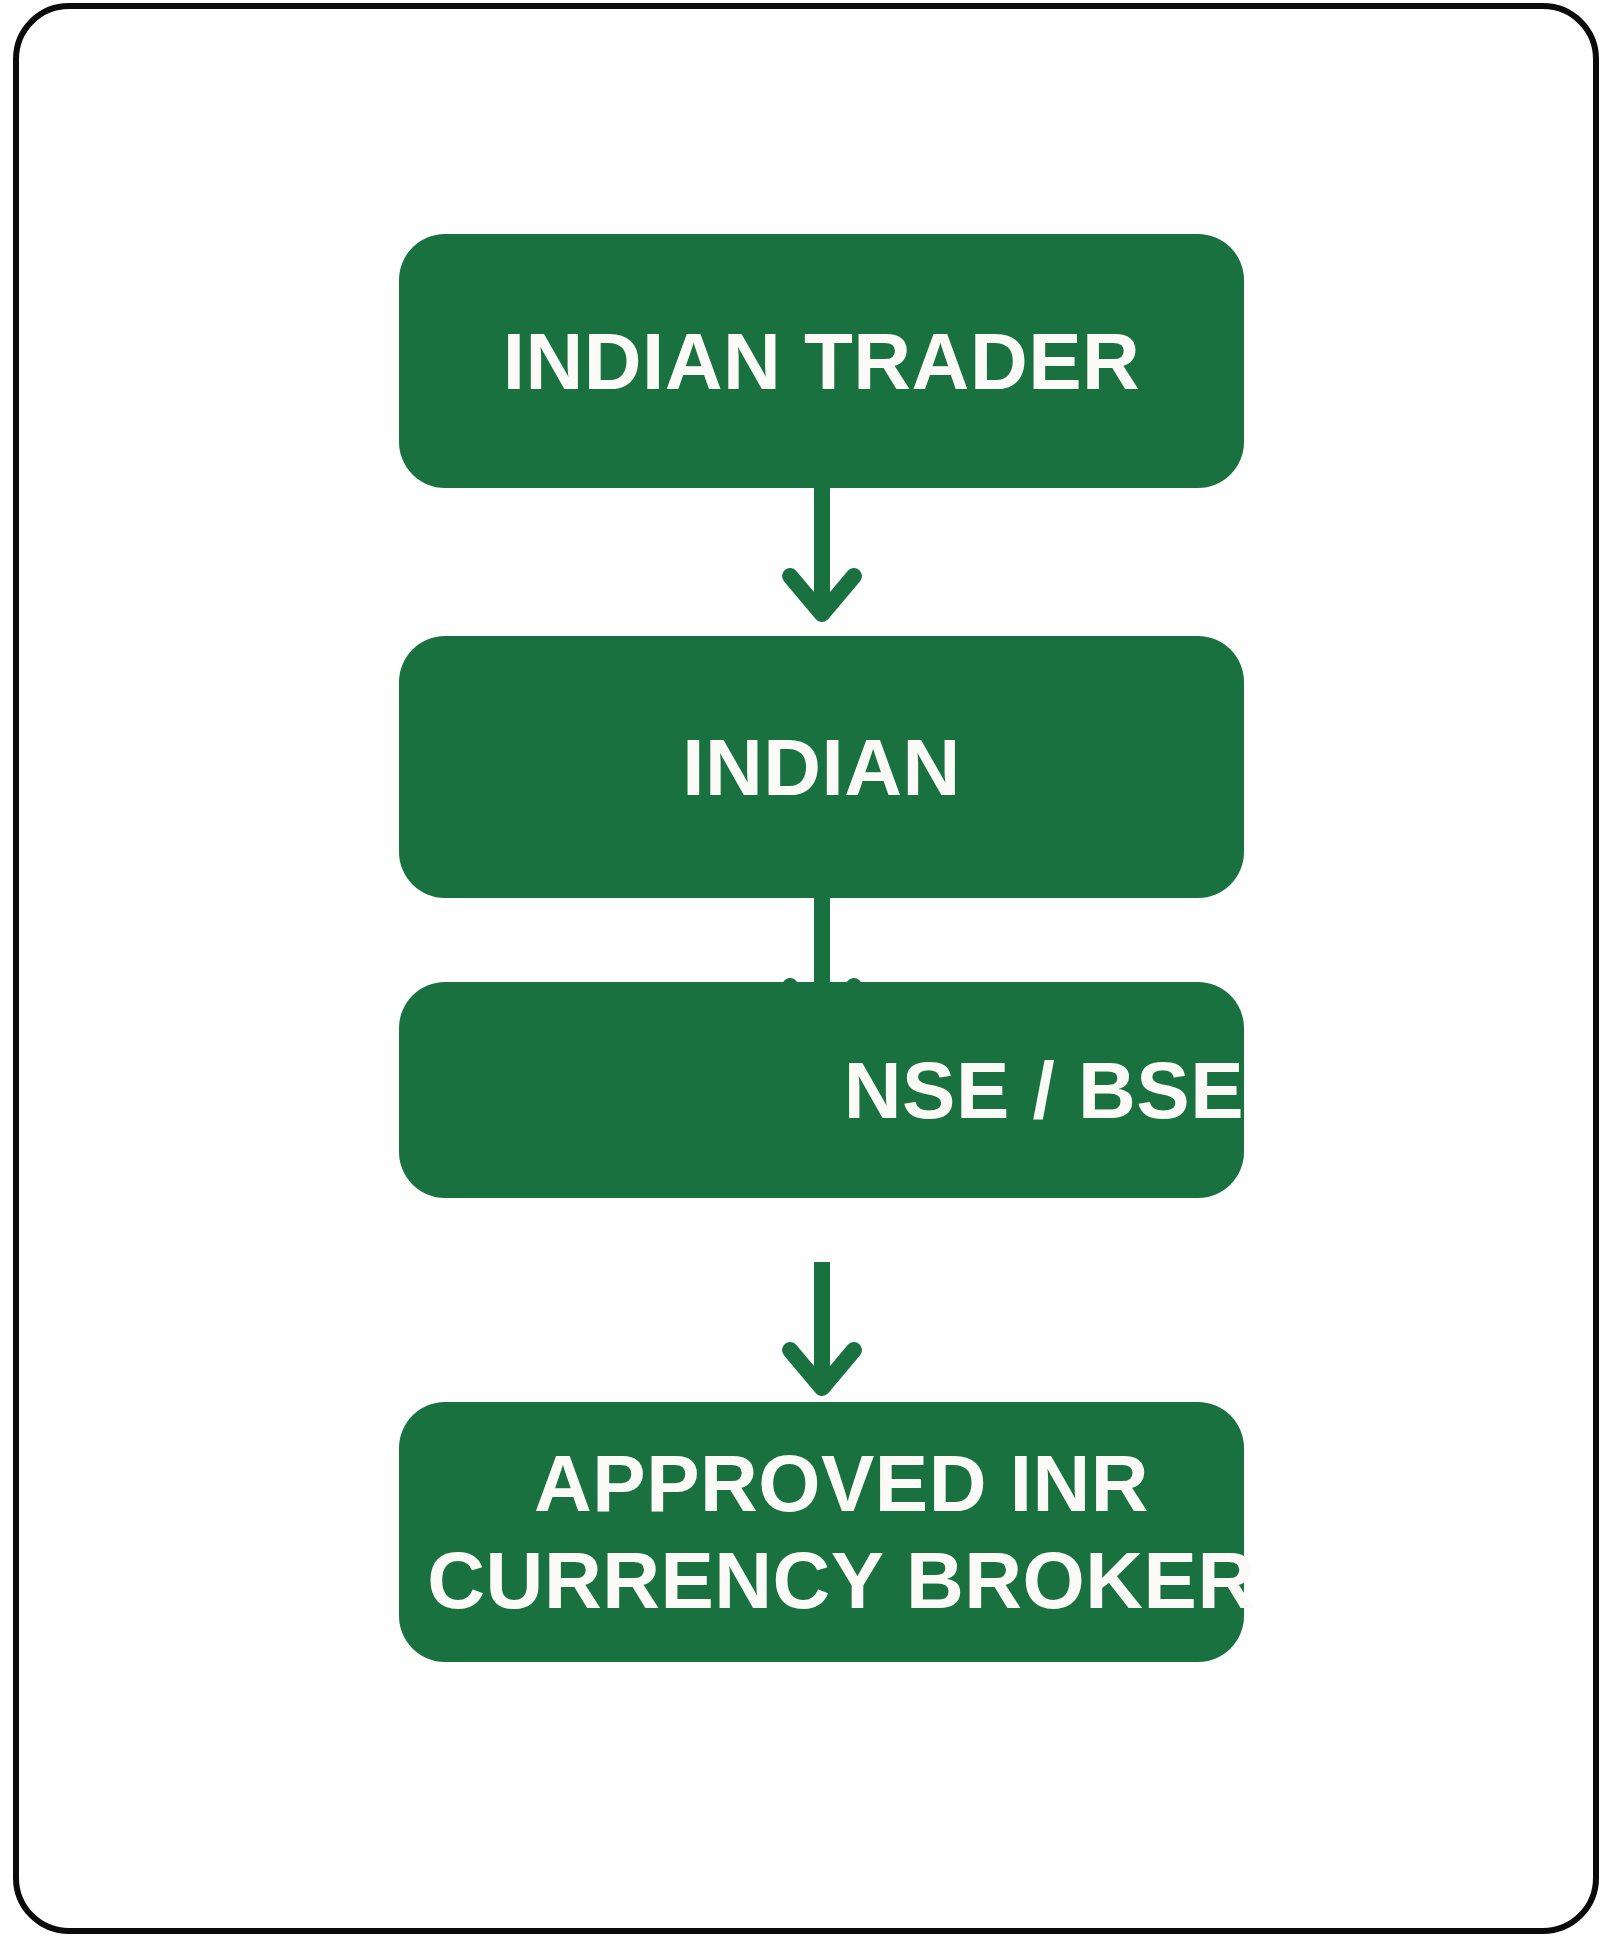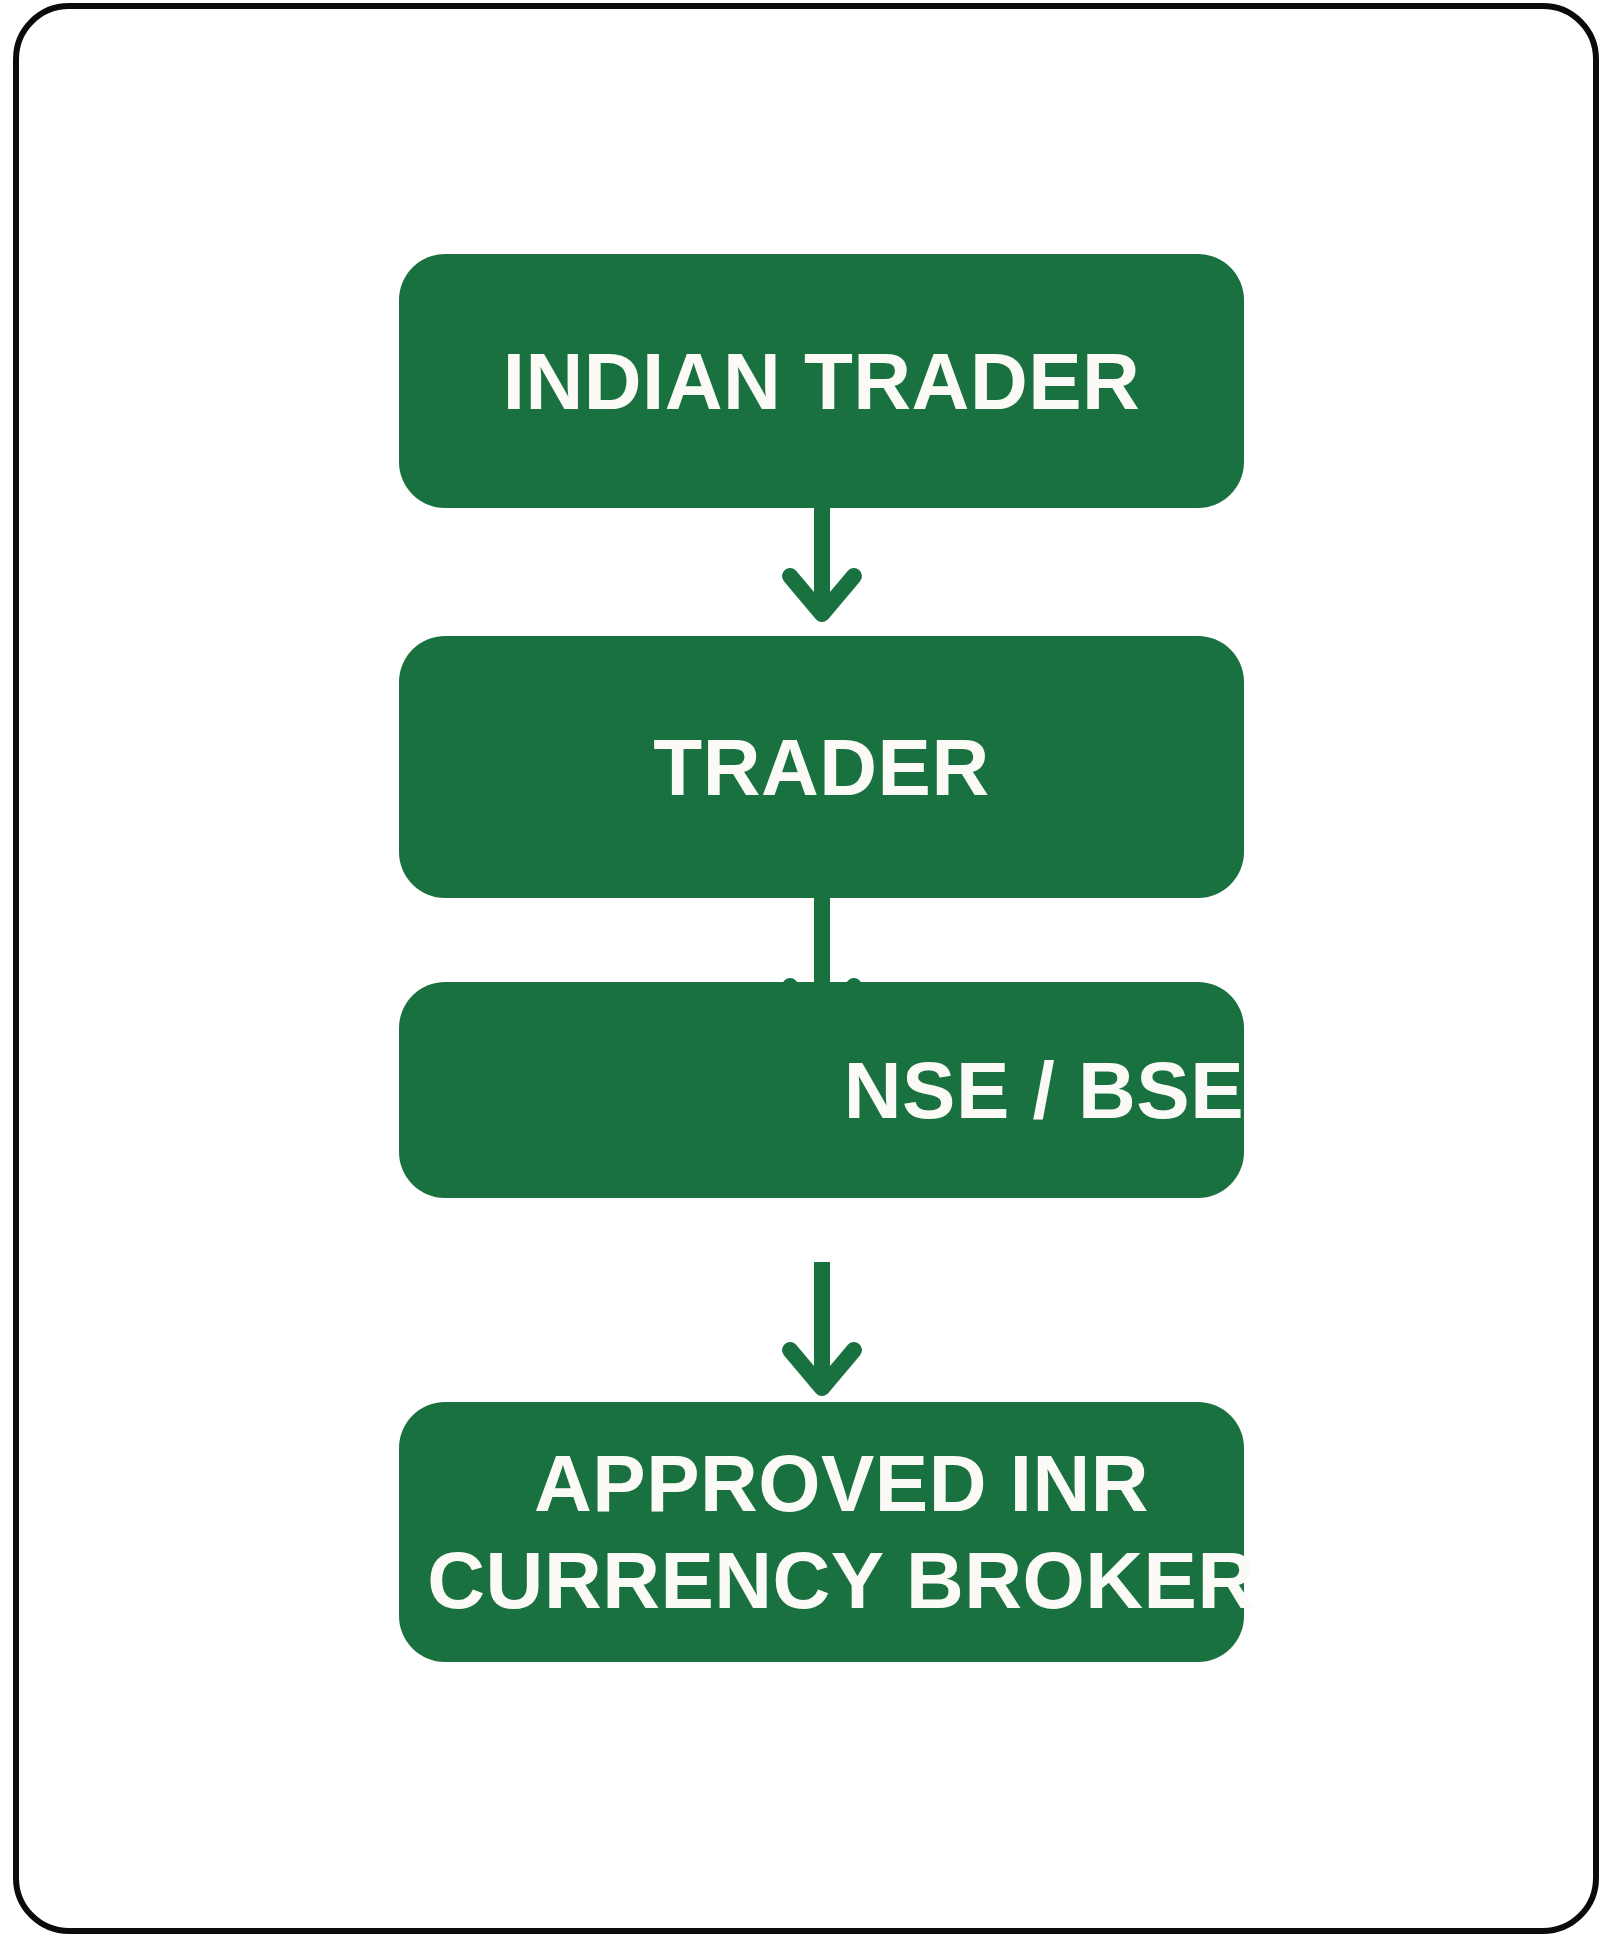--- a/index.html
+++ b/index.html
@@ -40,21 +40,21 @@
     flex-direction:column;
     align-items:center;
     justify-content:center;
     text-align:center;
     font-weight:700;
     font-size:80px;
     line-height:97px;
     letter-spacing:0.5px;
     white-space:nowrap;
   }
-  .node-1{top:234px;height:254px;margin-top:20px;}
+  .node-1{top:234px;height:254px;}
   .node-2{top:636px;height:262px;}
   .node-3{top:982px;height:216px;align-items:flex-end;}
   .node-4{top:1402px;height:260px;padding-left:40px;}
   .arrow{
     position:absolute;
     left:777px;
     width:90px;
     height:148px;
     color:var(--accent-green);
     display:block;
@@ -73,21 +73,21 @@
   <div class="node node-1">
     <span>INDIAN TRADER</span>
   </div>
 
   <svg class="arrow arrow-1" viewBox="0 0 90 148" xmlns="http://www.w3.org/2000/svg" aria-hidden="true">
     <line x1="45" y1="0" x2="45" y2="122" stroke="currentColor" stroke-width="16"></line>
     <path d="M13,88 L45,126 L77,88" fill="none" stroke="currentColor" stroke-width="16" stroke-linecap="round" stroke-linejoin="round"></path>
   </svg>
 
   <div class="node node-2">
-    <span>TRADER</span>
+    <span>INDIAN</span>
   </div>
 
   <svg class="arrow arrow-2" viewBox="0 0 90 148" xmlns="http://www.w3.org/2000/svg" aria-hidden="true">
     <line x1="45" y1="0" x2="45" y2="122" stroke="currentColor" stroke-width="16"></line>
     <path d="M13,88 L45,126 L77,88" fill="none" stroke="currentColor" stroke-width="16" stroke-linecap="round" stroke-linejoin="round"></path>
   </svg>
 
   <div class="node node-3">
     <span>NSE / BSE</span>
   </div>

